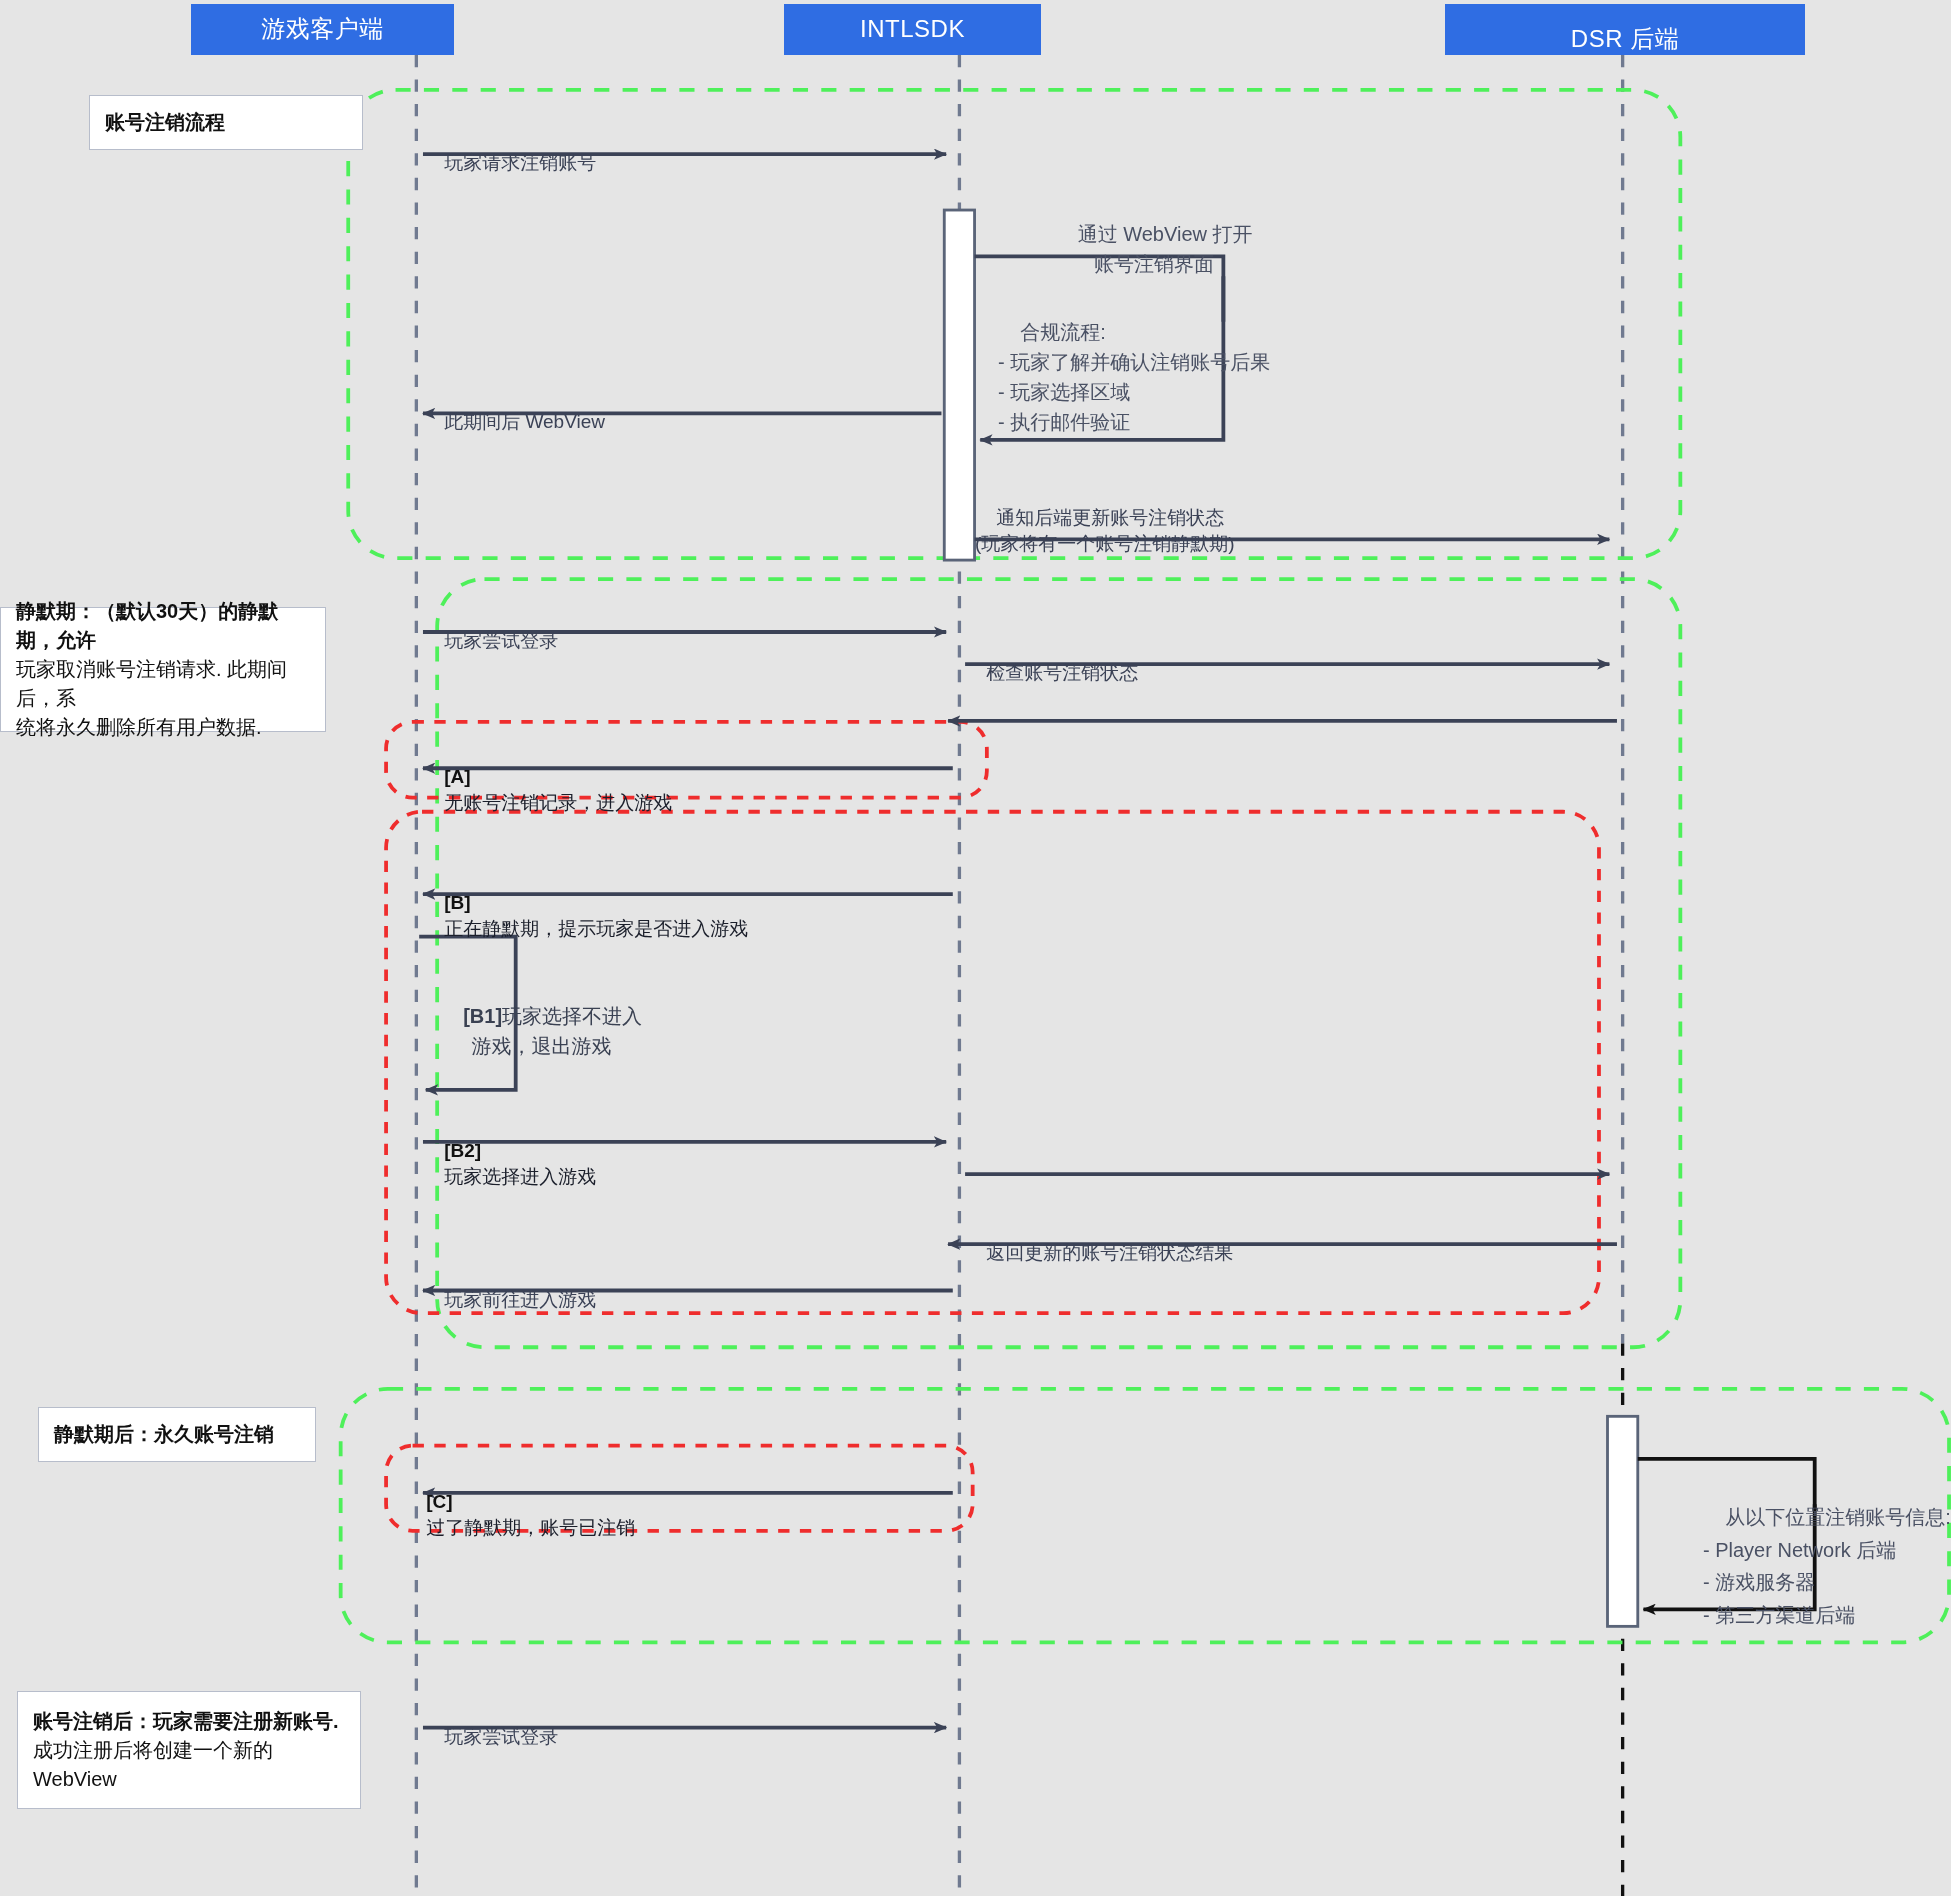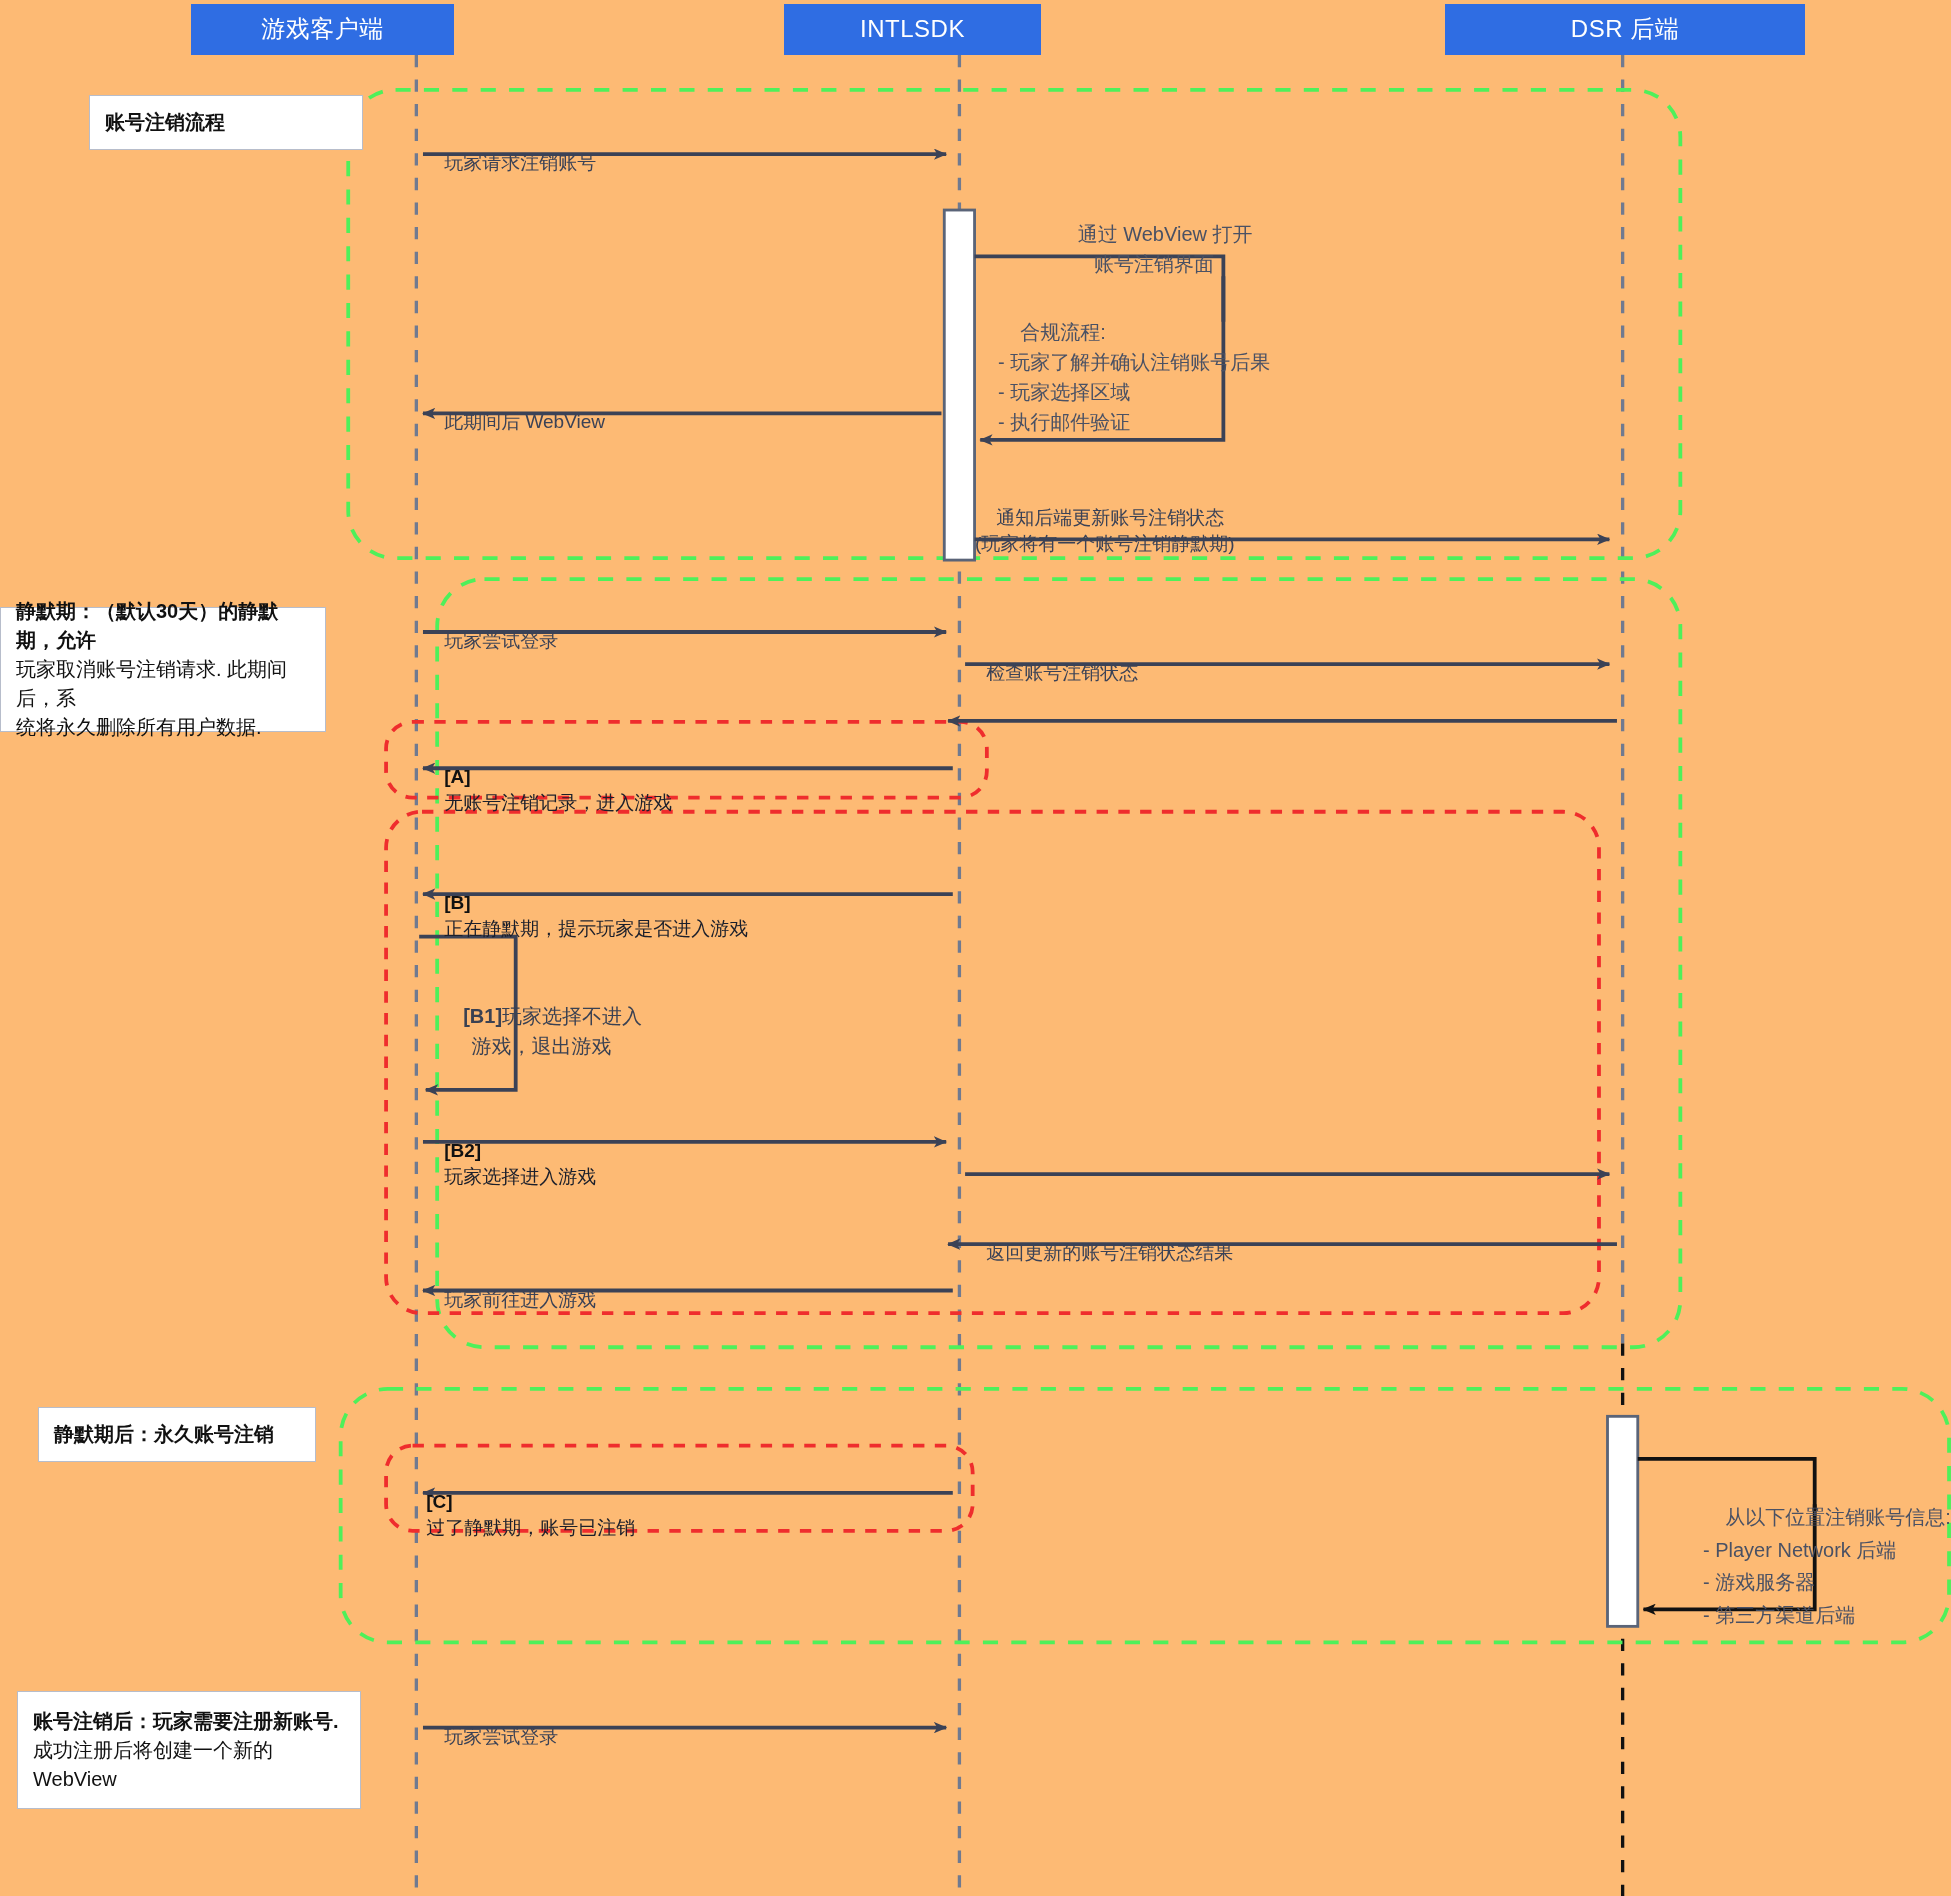--- a/index.html
+++ b/index.html
@@ -1,17 +1,17 @@
 <!DOCTYPE html>
 <html style="font-size:15px"><head>
 <meta charset="utf-8">
 <style>
   html,body{margin:0;padding:0;background:#ffffff;}
   body{font-family:"Liberation Sans","DejaVu Sans",sans-serif;}
-  #canvas{position:relative;width:1951px;height:1896px;background:#fdba74;overflow:hidden;}
+  #canvas{position:relative;width:1951px;height:1896px;background:#e5e5e5;overflow:hidden;}
   svg.layer{position:absolute;left:0;top:0;width:1951px;height:1896px;}
 
   
   .actor-box{position:absolute;background:#2f6de3;color:#fff;display:flex;align-items:center;
              justify-content:center;font-size:24px;letter-spacing:0.5px;}
   
   .note-box{position:absolute;background:#fff;border:1.9px solid #b7bdcb;box-sizing:border-box;
             display:flex;align-items:center;padding:9.5px 15px;}
   .note-text{font-size:20px;color:#111;line-height:1.45;}
   .note-text b{font-weight:bold;}
@@ -95,21 +95,21 @@
 
     <line x1="447" y1="1826" x2="1000" y2="1826" stroke="#3b4256" stroke-width="4" marker-end="url(#ah)"></line>
   </svg>
 
   <div class="actor-box" style="left:191px;top:3.8px;width:263px;height:51px;">
     <span>游戏客户端</span>
   </div>
   <div class="actor-box" style="left:784px;top:3.8px;width:257px;height:51px;">
     <span>INTLSDK</span>
   </div>
-  <div class="actor-box" style="left:1445px;top:3.8px;width:360px;height:51px;">
+  <div class="actor-box" style="left:1445px;top:3.8px;width:360px;height:51px;align-items:flex-end;">
     <span>DSR 后端</span>
   </div>
 
   <div class="note-box" style="left:89px;top:95px;width:274px;height:55px;">
     <div class="note-text">
       <b>账号注销流程</b>
     </div>
   </div>
 
   <div class="note-box" style="left:0px;top:607px;width:326px;height:125px;">

